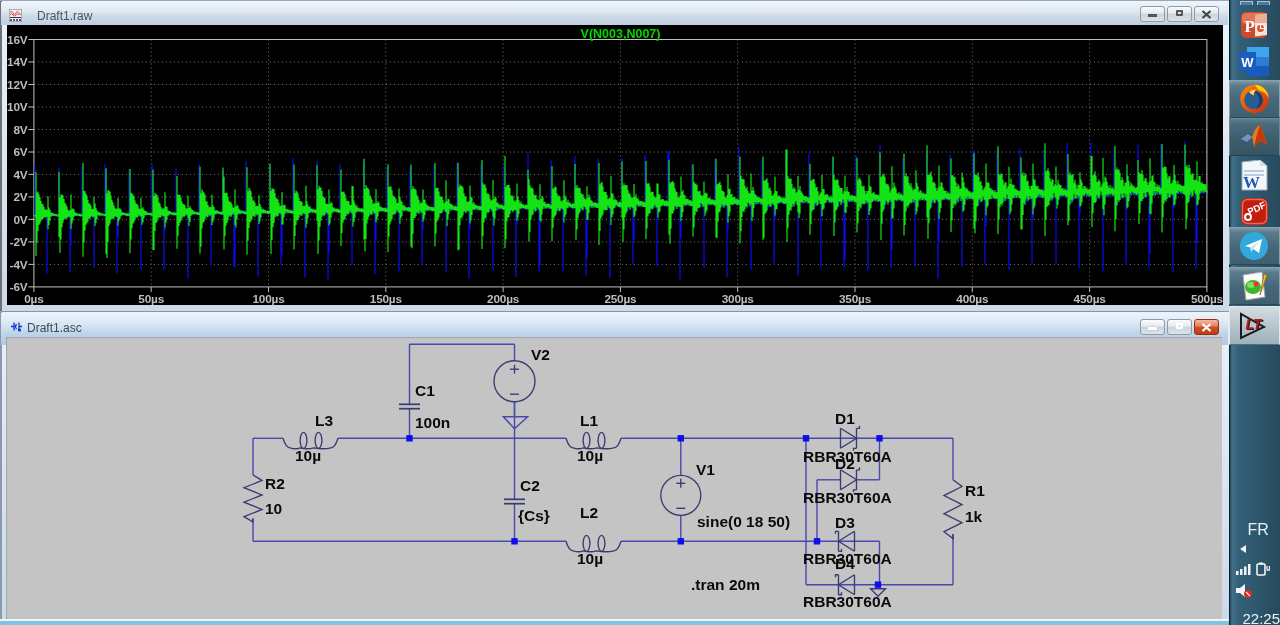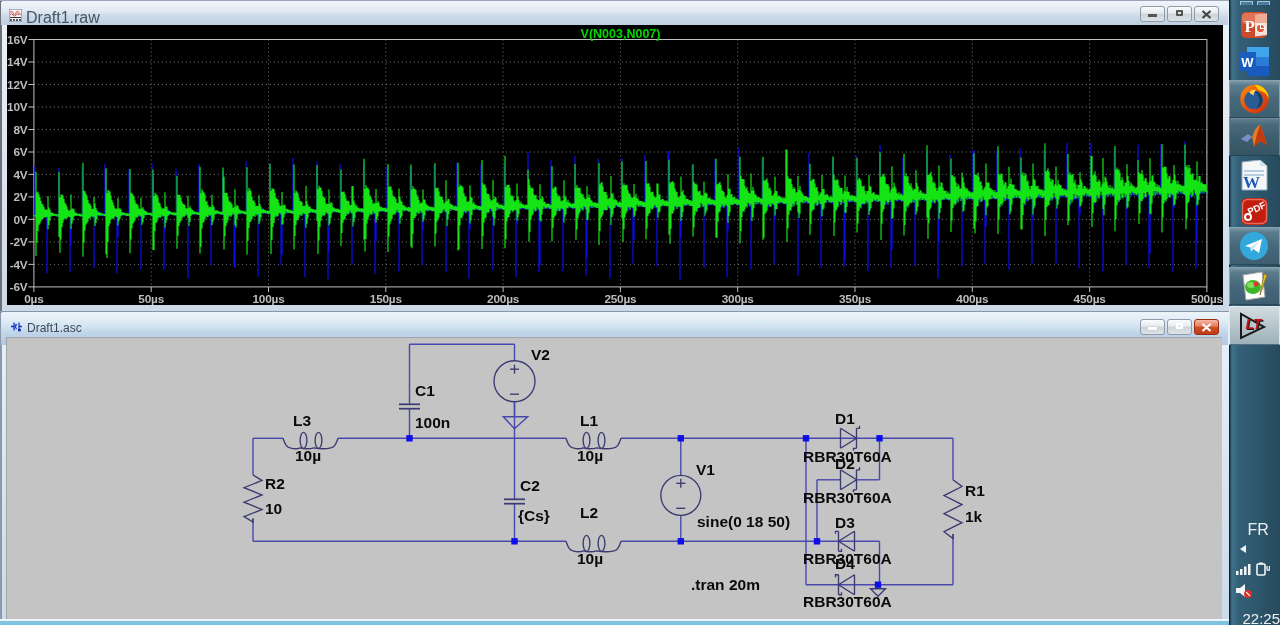--- a/index.html
+++ b/index.html
@@ -8,21 +8,21 @@
 <div style="position:absolute;left:0;top:0;width:1228.5px;height:310.5px;background:linear-gradient(#eef3fa,#cdd9e7);border-top:1px solid #98a8ba">
 <div style="position:absolute;left:0;top:0;width:2px;height:100%;background:#6d7077"></div>
 <div style="position:absolute;left:1px;top:1px;right:1px;height:22.5px;background:linear-gradient(#f0f4fa 0%,#e0e9f3 40%,#ccd9e8 62%,#bfcfe1 100%)">
 <svg width="13" height="13" viewBox="0 0 13 13" style="position:absolute;left:8px;top:7px">
 <rect x="0" y="0" width="13" height="13" fill="#f4f2ef" stroke="#5a6a92" stroke-width="1"></rect>
 <path d="M1 4 Q2.5 1 4 4 T7 4 T10 4 T13 4" stroke="#d88" stroke-width="1.4" fill="none"></path>
 <path d="M1 6 Q2.5 3.6 4 6 T7 6 T10 6" stroke="#b55" stroke-width="1" fill="none"></path>
 <line x1="1" y1="8.5" x2="12" y2="8.5" stroke="#334" stroke-width="1"></line>
 <line x1="1" y1="11" x2="12" y2="11" stroke="#223" stroke-width="1.6" stroke-dasharray="2 1"></line>
 </svg>
-<span style="position:absolute;left:25px;top:7px;font-size:16px;color:#46555f">Draft1.raw</span>
+<span style="position:absolute;left:36px;top:7px;font-size:12px;color:#46555f">Draft1.raw</span>
 </div>
 <div style="position:absolute;left:1140px;top:5px;display:flex;gap:2px">
       <div class="wbtn" style="background:linear-gradient(#fafcfd 0%,#e4e9ee 45%,#ccd4da 50%,#dde3e8 100%)">
         <div style="width:9px;height:3px;background:#555;margin-top:7px;"></div>
       </div>
       <div class="wbtn" style="background:linear-gradient(#fafcfd 0%,#e4e9ee 45%,#ccd4da 50%,#dde3e8 100%)">
         <div style="width:7px;height:6px;border:2px solid #555;margin-top:3px;border-radius:1px"></div>
       </div>
       <div class="wbtn" style="background:linear-gradient(#fafcfd 0%,#e4e9ee 45%,#ccd4da 50%,#dde3e8 100%);border-color:#8e9aa5">
         <svg width="11" height="9" style="margin-top:3px">
@@ -204,21 +204,21 @@
         <rect x="511.3" y="537.0999999999999" width="6.4" height="6.4"></rect>
         <rect x="677.5999999999999" y="537.0999999999999" width="6.4" height="6.4"></rect>
         <rect x="813.8" y="537.0999999999999" width="6.4" height="6.4"></rect>
         <rect x="874.8" y="580.5" width="6.4" height="6.4"></rect>
       </g>
 </svg>
 <div style="position:absolute;left:7px;top:27px;width:1214px;height:281px;overflow:hidden;font-family:'Liberation Sans',sans-serif;font-weight:bold;font-size:15.5px;line-height:1.05;color:#0a0a0a">
 <div style="position:absolute;left:408px;top:45.5px">C1</div>
       <div style="position:absolute;left:408px;top:77.5px">100n</div>
       <div style="position:absolute;left:524px;top:9.5px">V2</div>
-      <div style="position:absolute;left:286px;top:75.5px">L3</div>
+      <div style="position:absolute;left:308px;top:75.5px">L3</div>
       <div style="position:absolute;left:288px;top:110.5px">10µ</div>
       <div style="position:absolute;left:258px;top:138.5px">R2</div>
       <div style="position:absolute;left:258px;top:163.5px">10</div>
       <div style="position:absolute;left:513px;top:140.5px">C2</div>
       <div style="position:absolute;left:511px;top:170.5px">{Cs}</div>
       <div style="position:absolute;left:573px;top:75.5px">L1</div>
       <div style="position:absolute;left:570px;top:110.5px">10µ</div>
       <div style="position:absolute;left:689px;top:124.5px">V1</div>
       <div style="position:absolute;left:690px;top:176.5px">sine(0 18 50)</div>
       <div style="position:absolute;left:573px;top:167px">L2</div>

